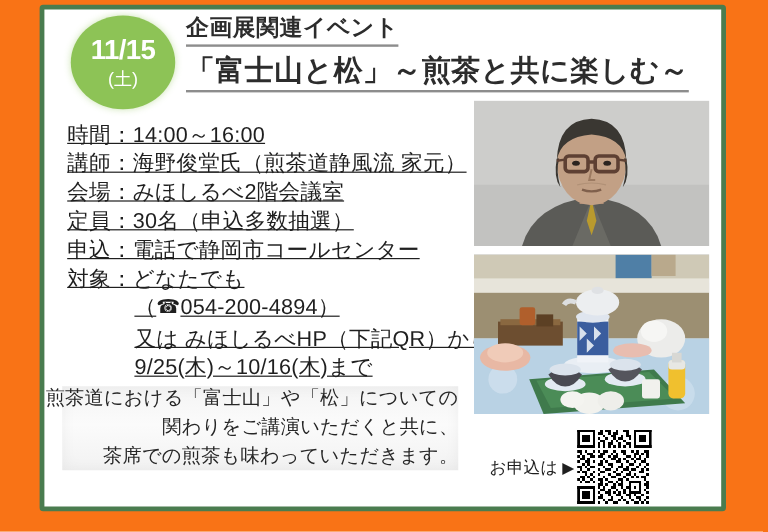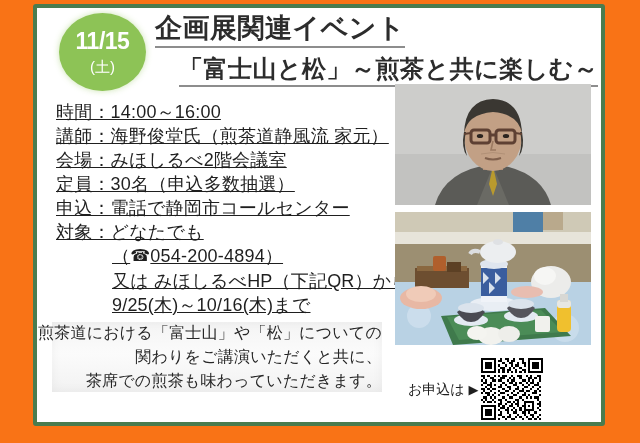--- a/index.html
+++ b/index.html
@@ -62,41 +62,40 @@
   }
 
   
   .headline {
     position: absolute;
     left: 155px;
     top: 13px;
     width: 430px;
   }
   .headline .line1 {
-    font-size: 27px;
+    font-size: 19px;
     font-weight: bold;
     color: #2c2c2c;
     letter-spacing: 0.5px;
     border-bottom: 2px solid #8d8d8d;
     display: inline-block;
     padding-bottom: 2px;
     line-height: 1.15;
   }
   .headline .line2 {
     font-size: 24px;
     font-weight: bold;
     color: #2c2c2c;
     letter-spacing: 0.5px;
     border-bottom: 2px solid #8d8d8d;
     display: inline-block;
     padding-bottom: 2px;
     margin-top: 7px;
     line-height: 1.15;
     white-space: nowrap;
-    margin-left: 24px;
   }
 
   
   .details {
     position: absolute;
     left: 56px;
     top: 100px;
     width: 330px;
     font-size: 18px;
     color: #1f1f1f;

